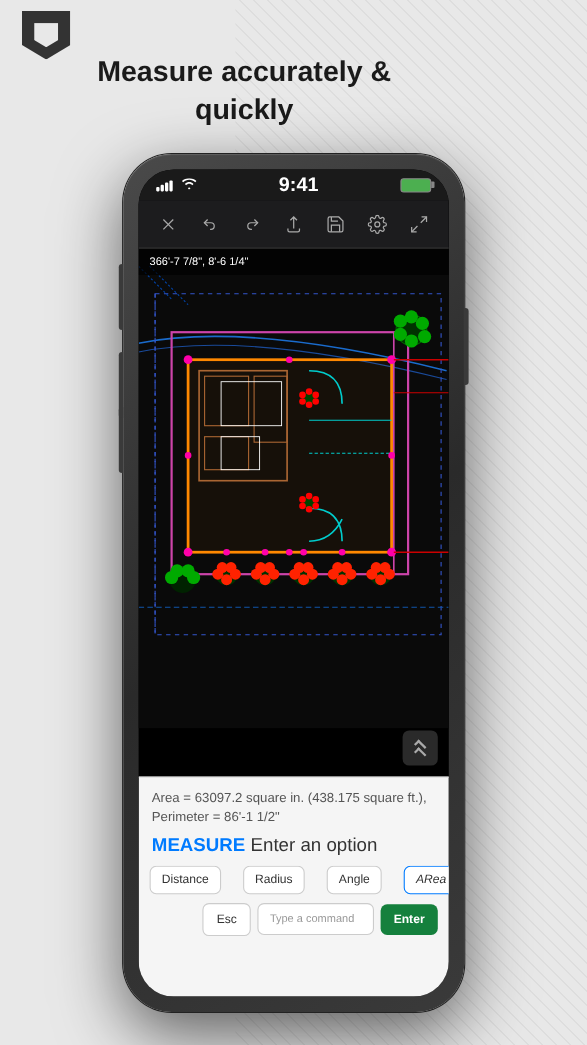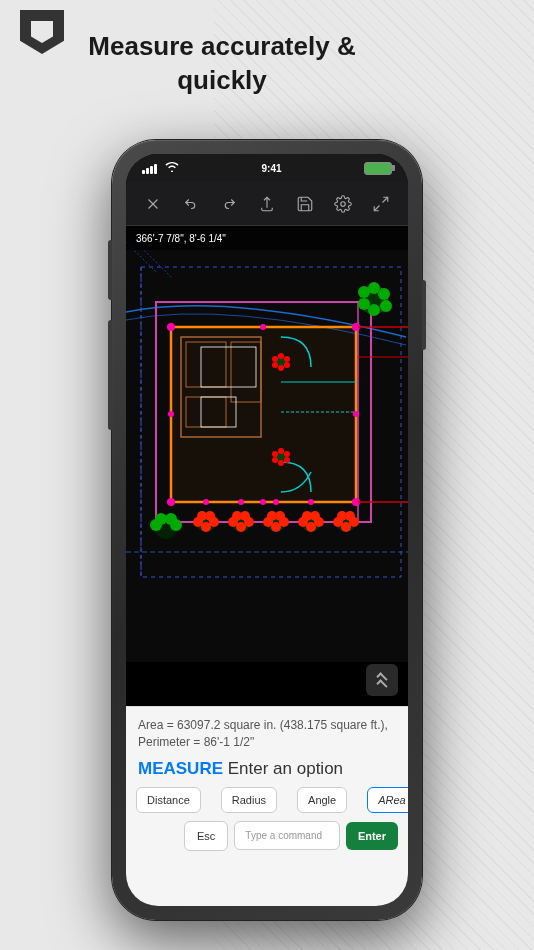--- a/index.html
+++ b/index.html
@@ -29,21 +29,21 @@
 
     
     .header {
       position: absolute;
       top: 0; left: 0;
       width: 444px;
       height: 160px;
       display: flex;
       flex-direction: column;
       align-items: center;
-      padding-top: 10px;
+      padding-top: 29px;
     }
 
     .logo {
       position: absolute;
       top: 10px;
       left: 20px;
       width: 50px;
       height: 50px;
     }
 
@@ -167,21 +167,21 @@
     }
 
     .wifi-icon {
       color: white;
       font-size: 11px;
       margin-left: 4px;
     }
 
     .status-time {
       color: white;
-      font-size: 10px;
+      font-size: 18px;
       font-weight: 600;
     }
 
     .battery-container {
       display: flex;
       align-items: center;
     }
 
     .battery {
       width: 28px;

